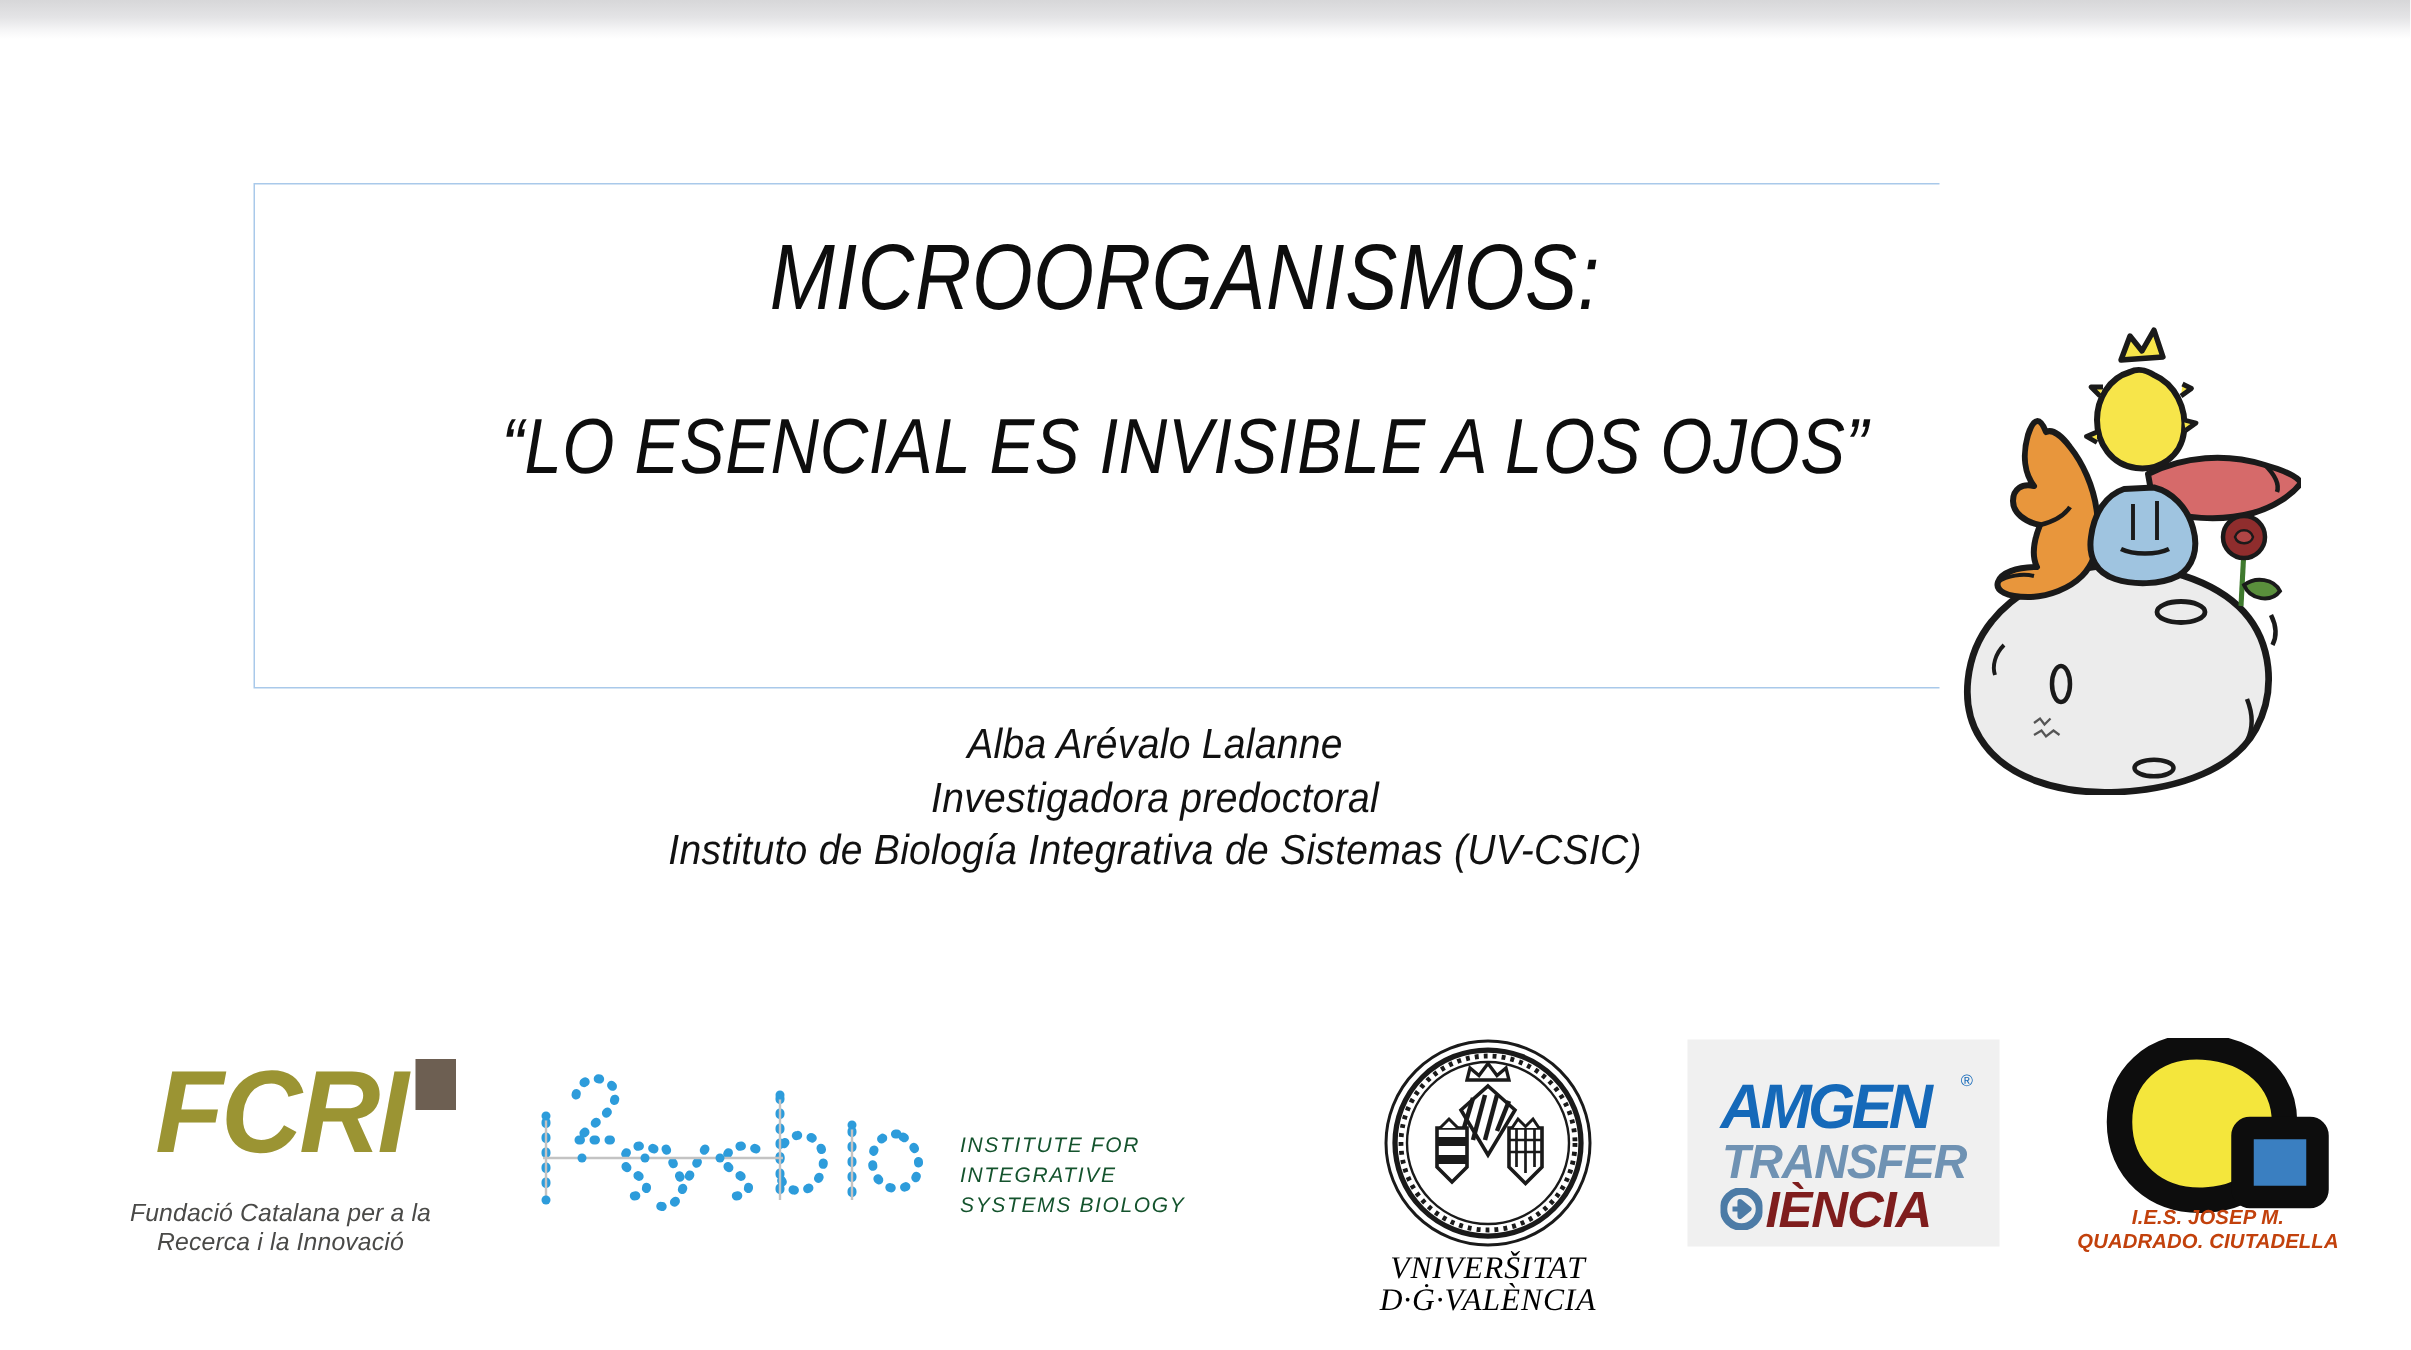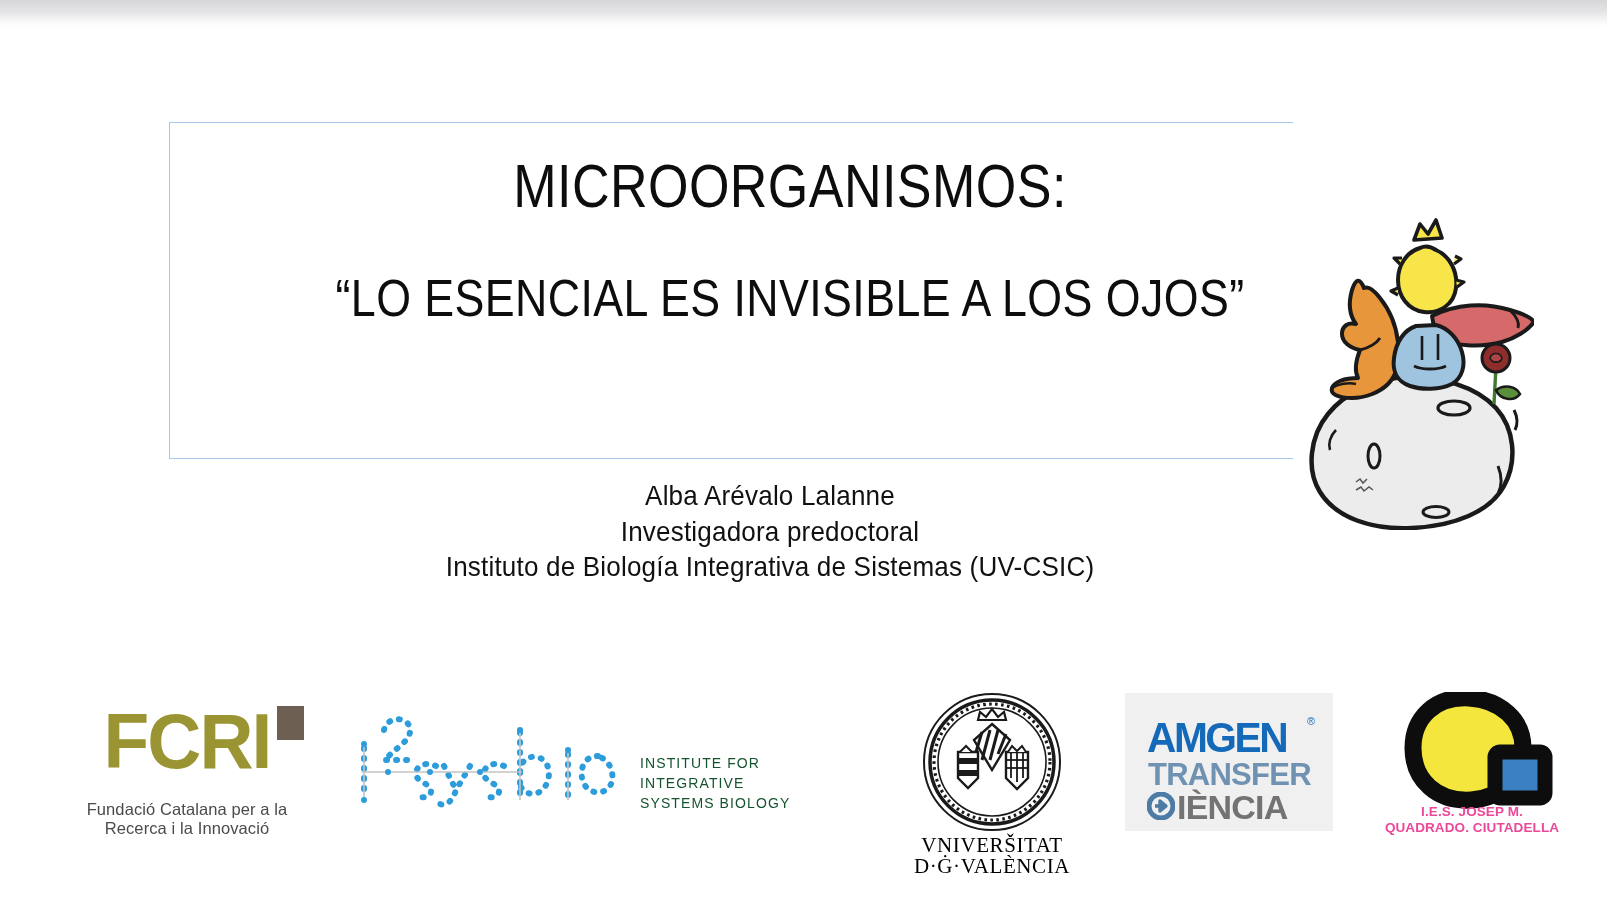--- a/index.html
+++ b/index.html
@@ -23,20 +23,21 @@
     height: 26px;
     background: linear-gradient(to bottom, #d7d7d9 0%, #e4e4e6 45%, #f7f7f8 80%, #ffffff 100%);
   }
 
   .slide {
     position: absolute;
     left: 0; top: 0;
     width: 1607px;
     height: 900px;
     background: #ffffff;
+    font-style: italic;
   }
 
   
   .title-frame {
     position: absolute;
     left: 169px;
     top: 122px;
     width: 1242px;
     height: 337px;
     box-sizing: border-box;
@@ -262,40 +263,40 @@
     height: 28px;
   }
   .amgen-arrow svg { display: block; width:100%; height:100%; }
   .ciencia-rest {
     position: absolute;
     left: 52px;
     top: 95px;
     font-family: "Liberation Sans", sans-serif;
     font-size: 34px;
     font-weight: 700;
-    color: #737373;
+    color: #7f1d1d;
     letter-spacing: -0.8px;
   }
 
   
   .logo-ies {
     position: absolute;
     left: 1382px;
     top: 16px;
     width: 180px;
     height: 160px;
     text-align: center;
   }
   .ies-mark { width: 178px; height: 120px; margin: 0 auto; }
   .ies-mark svg { display:block; width:100%; height:100%; }
   .ies-name {
     font-family: "Liberation Sans", sans-serif;
     font-size: 13.5px;
     font-weight: 700;
-    color: #ec4899;
+    color: #c2410c;
     line-height: 1.18;
     margin-top: -8px;
     letter-spacing: 0.1px;
   }
 </style>
 </head>
 <body>
 
 <div class="slide">
 

